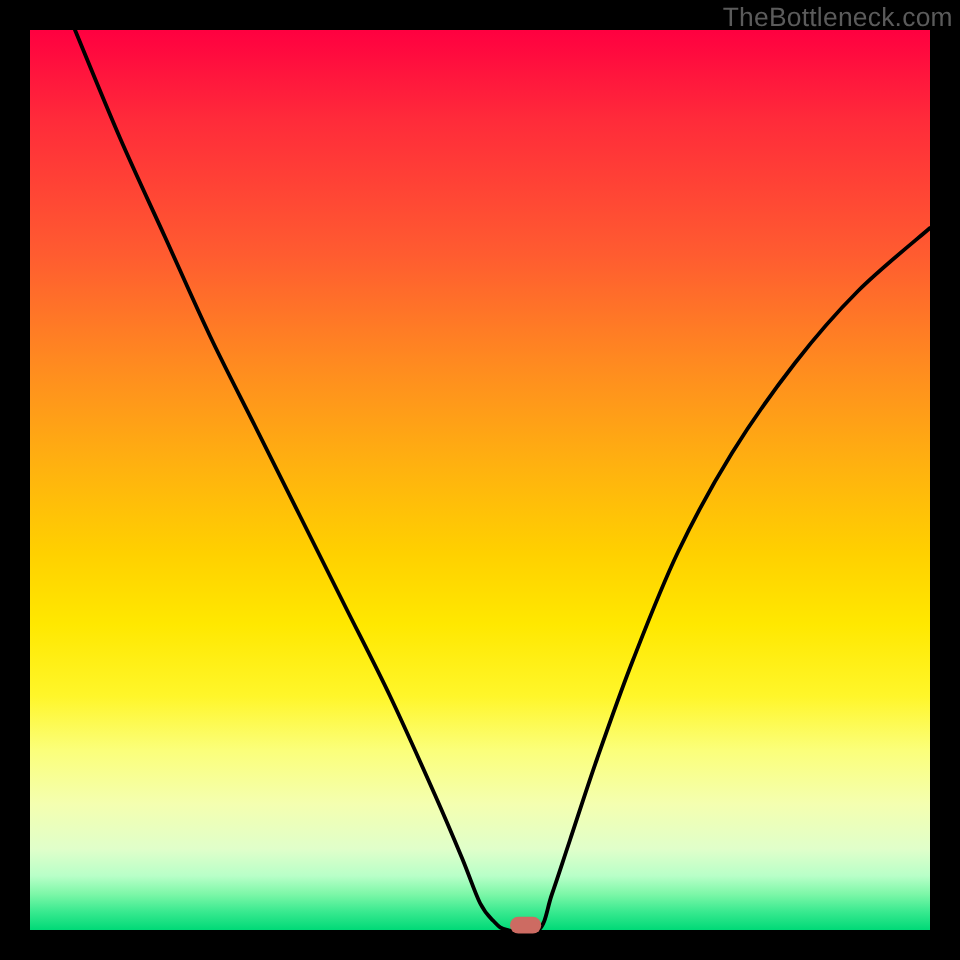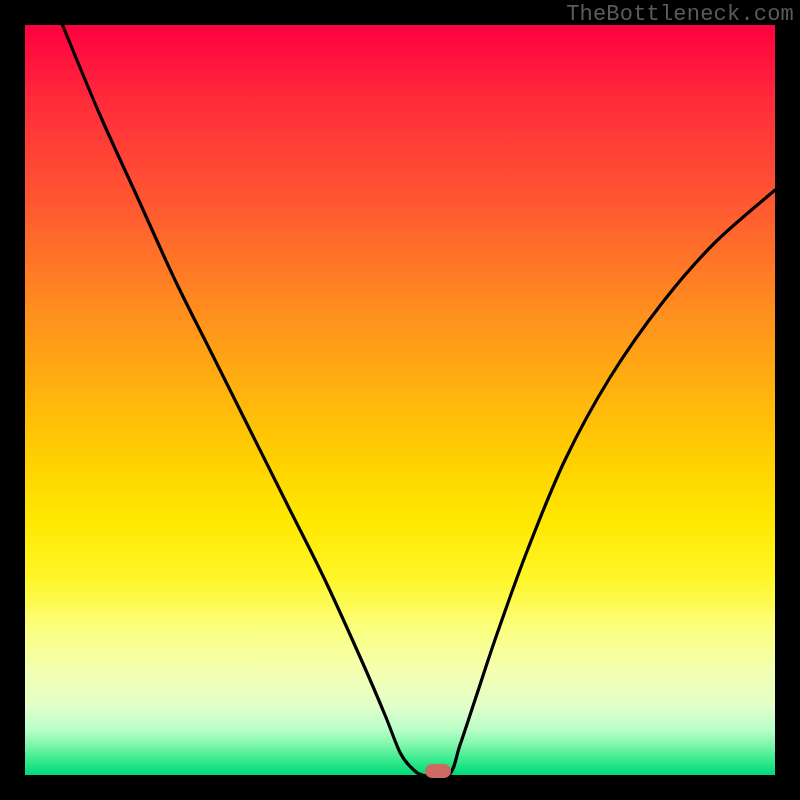--- a/index.html
+++ b/index.html
@@ -45,21 +45,21 @@
     left: 0;
     top: 0;
     width: 750px;
     height: 750px;
     overflow: visible;
   }
   .watermark {
     position: absolute;
     top: 2px;
     right: 6px;
-    font-family: Liberation Mono, monospace;
+    font-family: Liberation Sans, sans-serif;
     font-size: 22px;
     color: #5b5b5b;
     letter-spacing: 0.2px;
     user-select: none;
   }
   .marker {
     position: absolute;
     width: 26px;
     height: 14px;
     background: #cd6b62;

